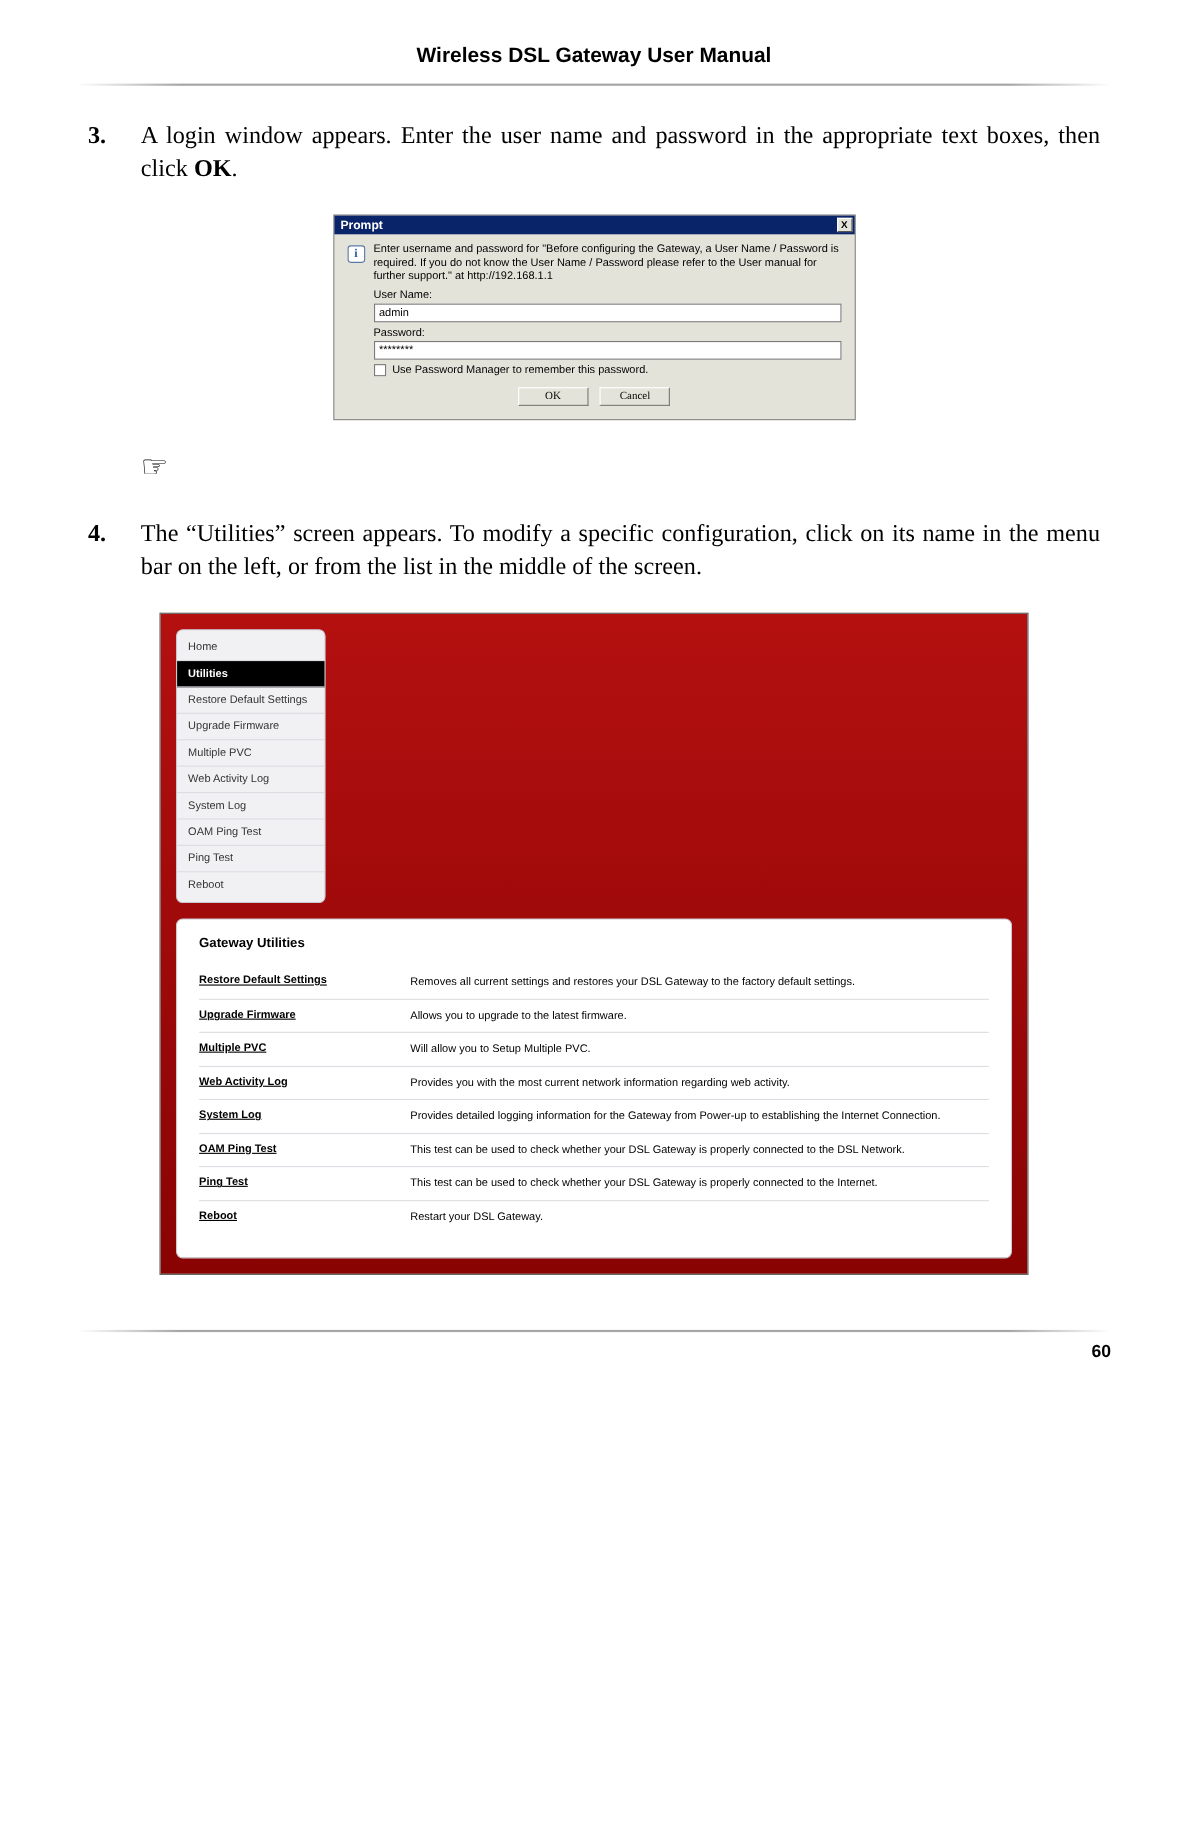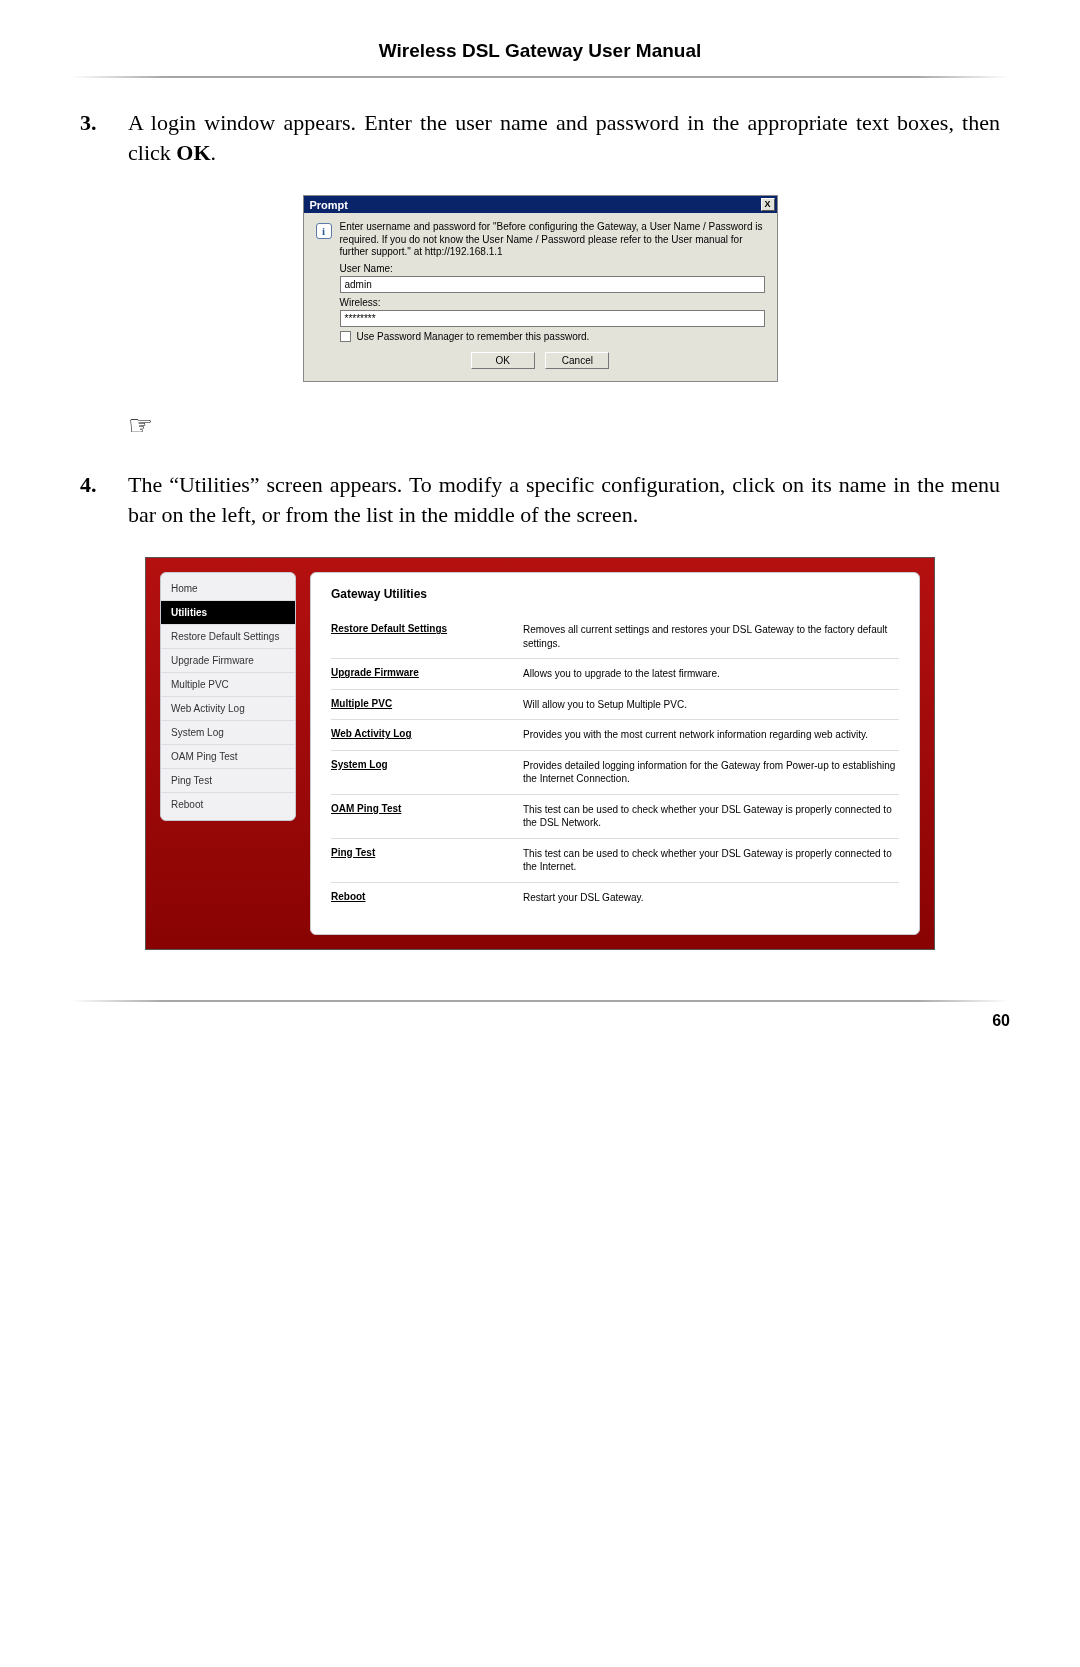--- a/index.html
+++ b/index.html
@@ -80,39 +80,39 @@
   .prompt-msg-text { line-height: 1.25; }
   .prompt-field-label { margin: 2px 0 2px 24px; }
   .prompt-input {
     margin: 0 0 4px 24px;
     background:#fff; border:1px solid #7a7a7a;
     padding:2px 4px; width: calc(100% - 24px);
     font-family: Tahoma, Arial, sans-serif; font-size:10px;
   }
   .prompt-check { margin: 4px 0 10px 24px; display:flex; align-items:center; gap:6px; }
   .prompt-check .box { width:11px; height:11px; background:#fff; border:1px solid #7a7a7a; }
-  .prompt-btns { text-align:center; }
+  .prompt-btns { text-align:center;font-family:Liberation Serif, serif; }
   .prompt-btn {
     display:inline-block; width:64px; padding:2px 0;
     background:#e4e3da;
     border:1px solid #fff;
     border-right-color:#777; border-bottom-color:#777;
     font-size:10px; text-align:center; margin:0 4px;
   }
 
   
   .util-wrap { display:flex; justify-content:center; margin-top:26px;}
   .util-outer {
     width: 790px;
     background: #9a0505;
     background: linear-gradient(#b41010, #890303);
     border: 1px solid #555;
     padding: 14px;
   }
-  .util-inner { display:flex; gap:14px; }
+  .util-inner { display:flex; gap:14px;flex-direction:column; }
   .util-sidebar {
     width: 136px;
     background: #f1f1f4;
     border-radius: 6px;
     border:1px solid #c8c8d0;
     padding: 4px 0;
     font-family: Arial, sans-serif;
     font-size: 10px;
     color: #333;
     align-self: flex-start;
@@ -155,21 +155,21 @@
         <span>Prompt</span>
         <span class="close">X</span>
       </div>
       <div class="prompt-body">
         <div class="prompt-msg">
           <div class="info-icon">i</div>
           <div class="prompt-msg-text">Enter username and password for "Before configuring the Gateway, a User Name / Password is required. If you do not know the User Name / Password please refer to the User manual for further support." at http://192.168.1.1</div>
         </div>
         <div class="prompt-field-label">User Name:</div>
         <div class="prompt-input">admin</div>
-        <div class="prompt-field-label">Wireless:</div>
+        <div class="prompt-field-label">Password:</div>
         <div class="prompt-input">********</div>
         <div class="prompt-check">
           <span class="box"></span>
           <span>Use Password Manager to remember this password.</span>
         </div>
         <div class="prompt-btns">
           <span class="prompt-btn">OK</span>
           <span class="prompt-btn">Cancel</span>
         </div>
       </div>

